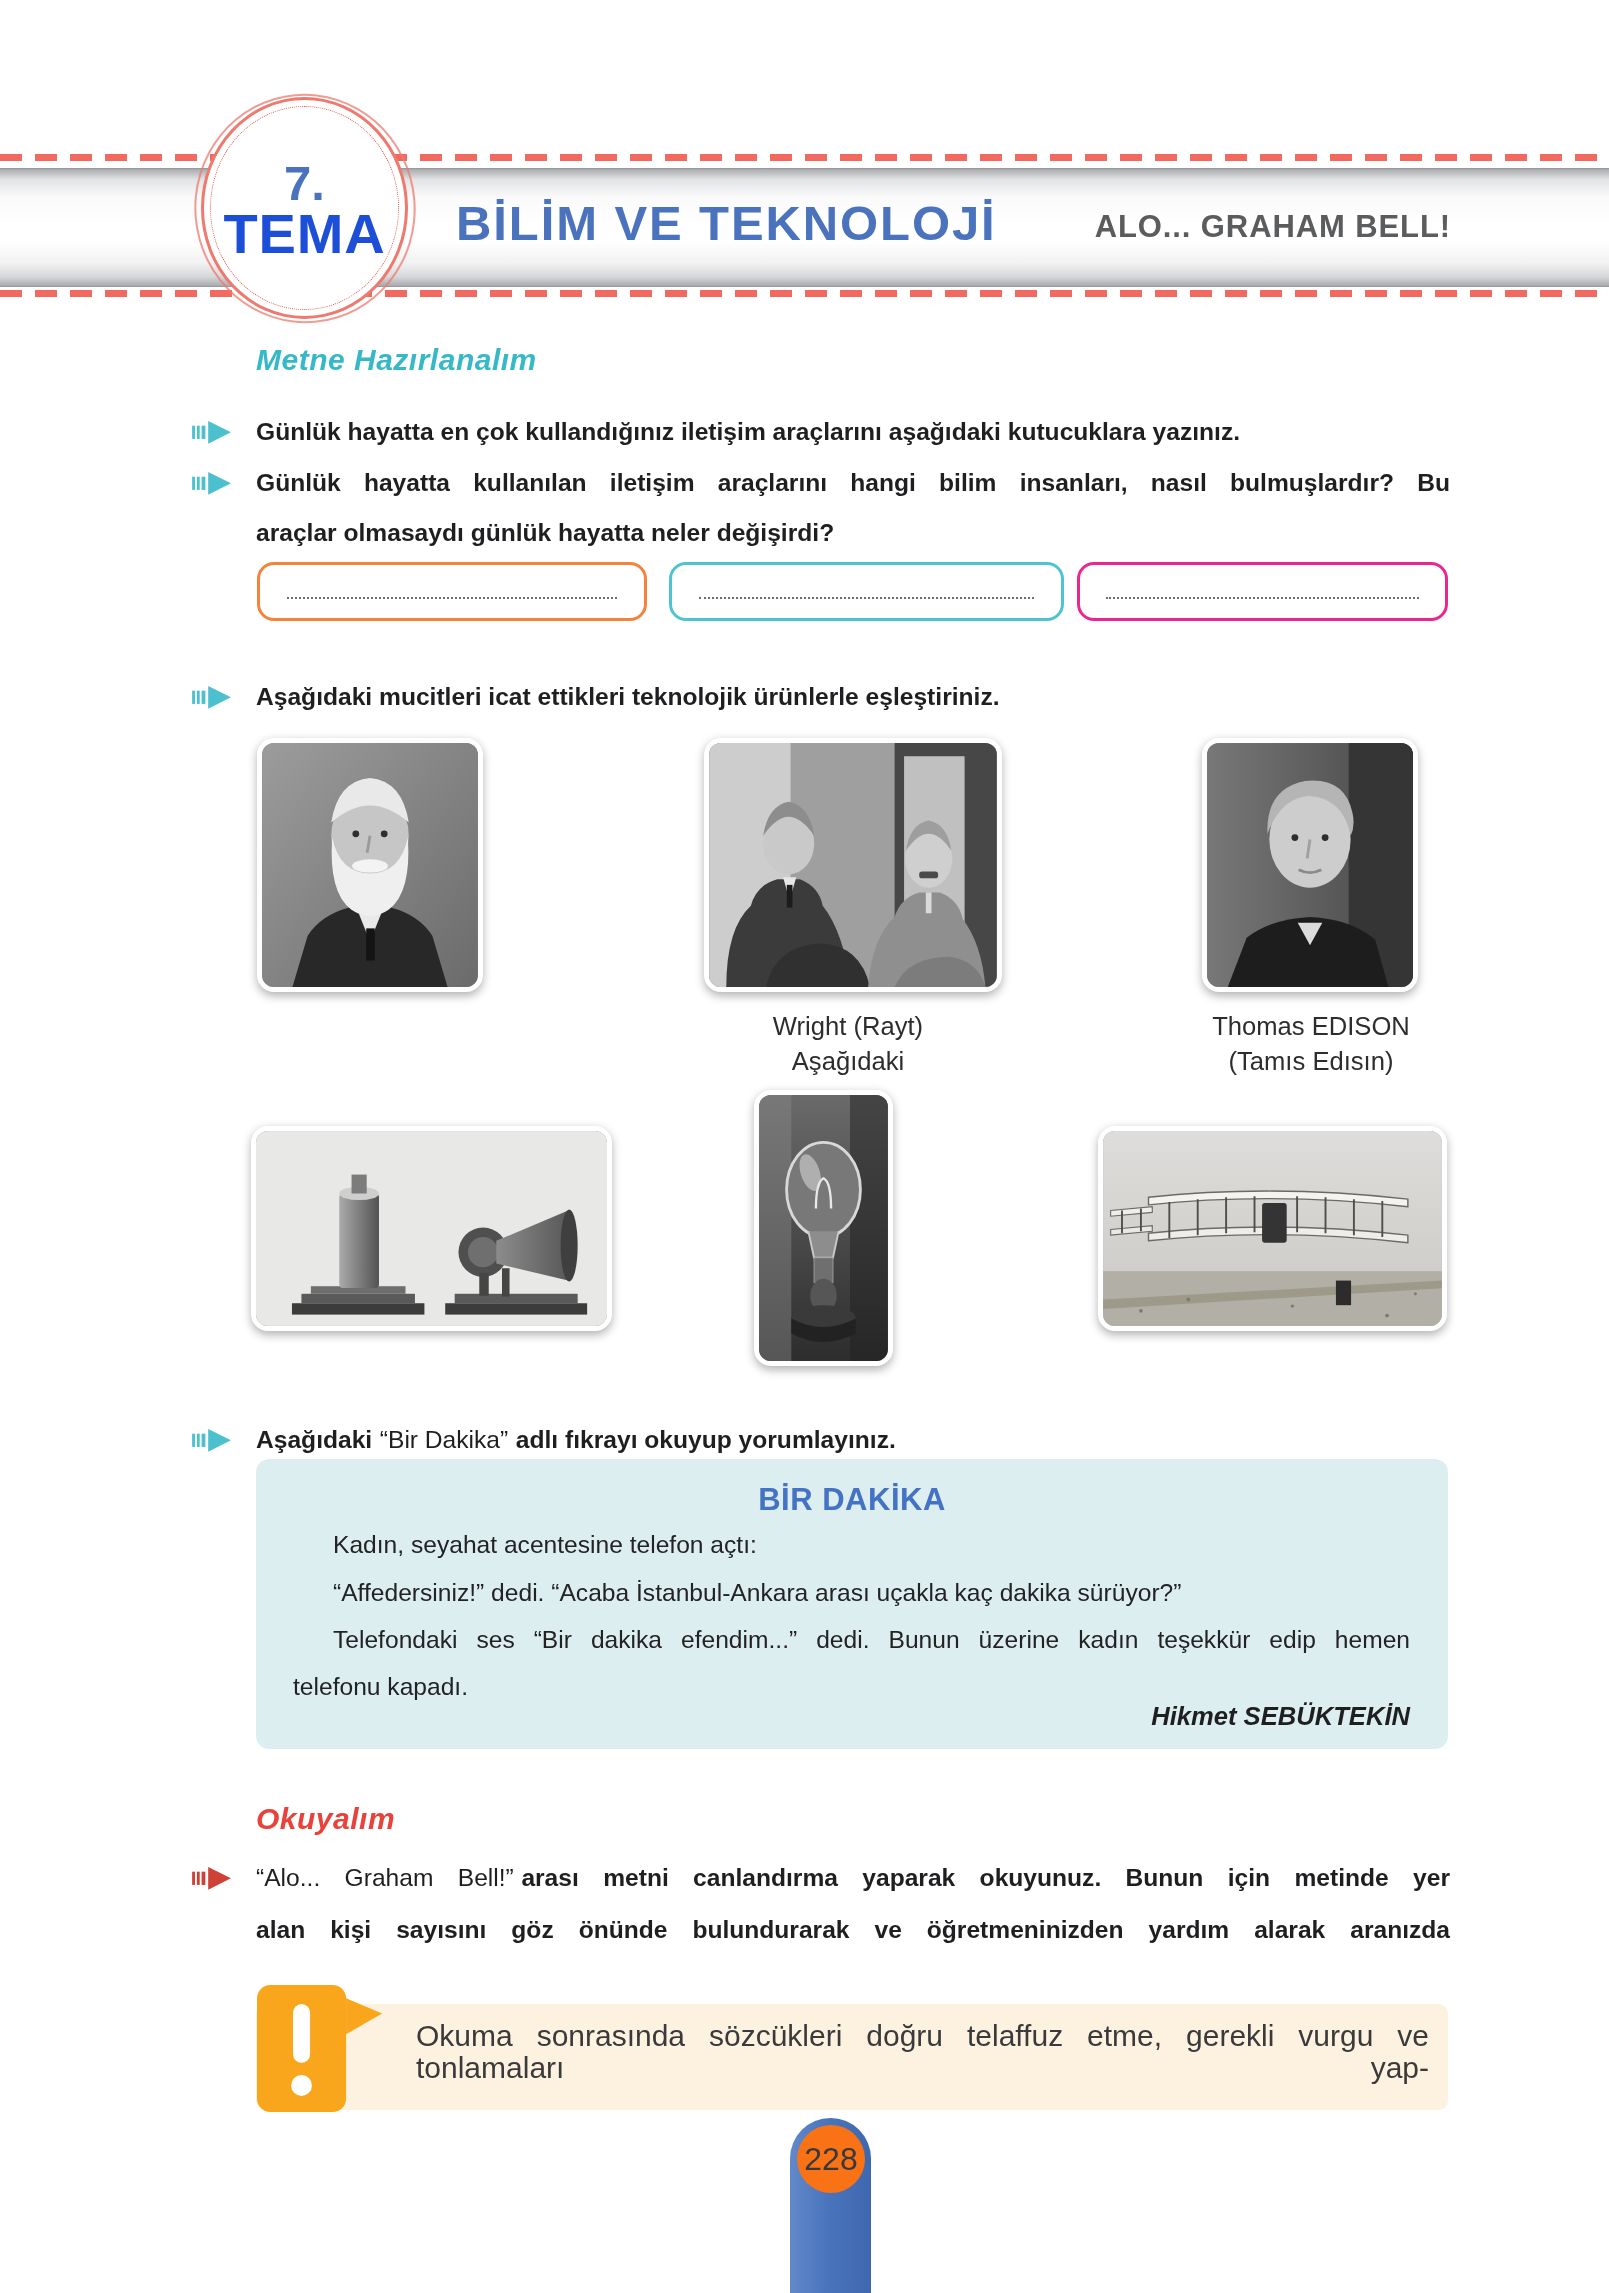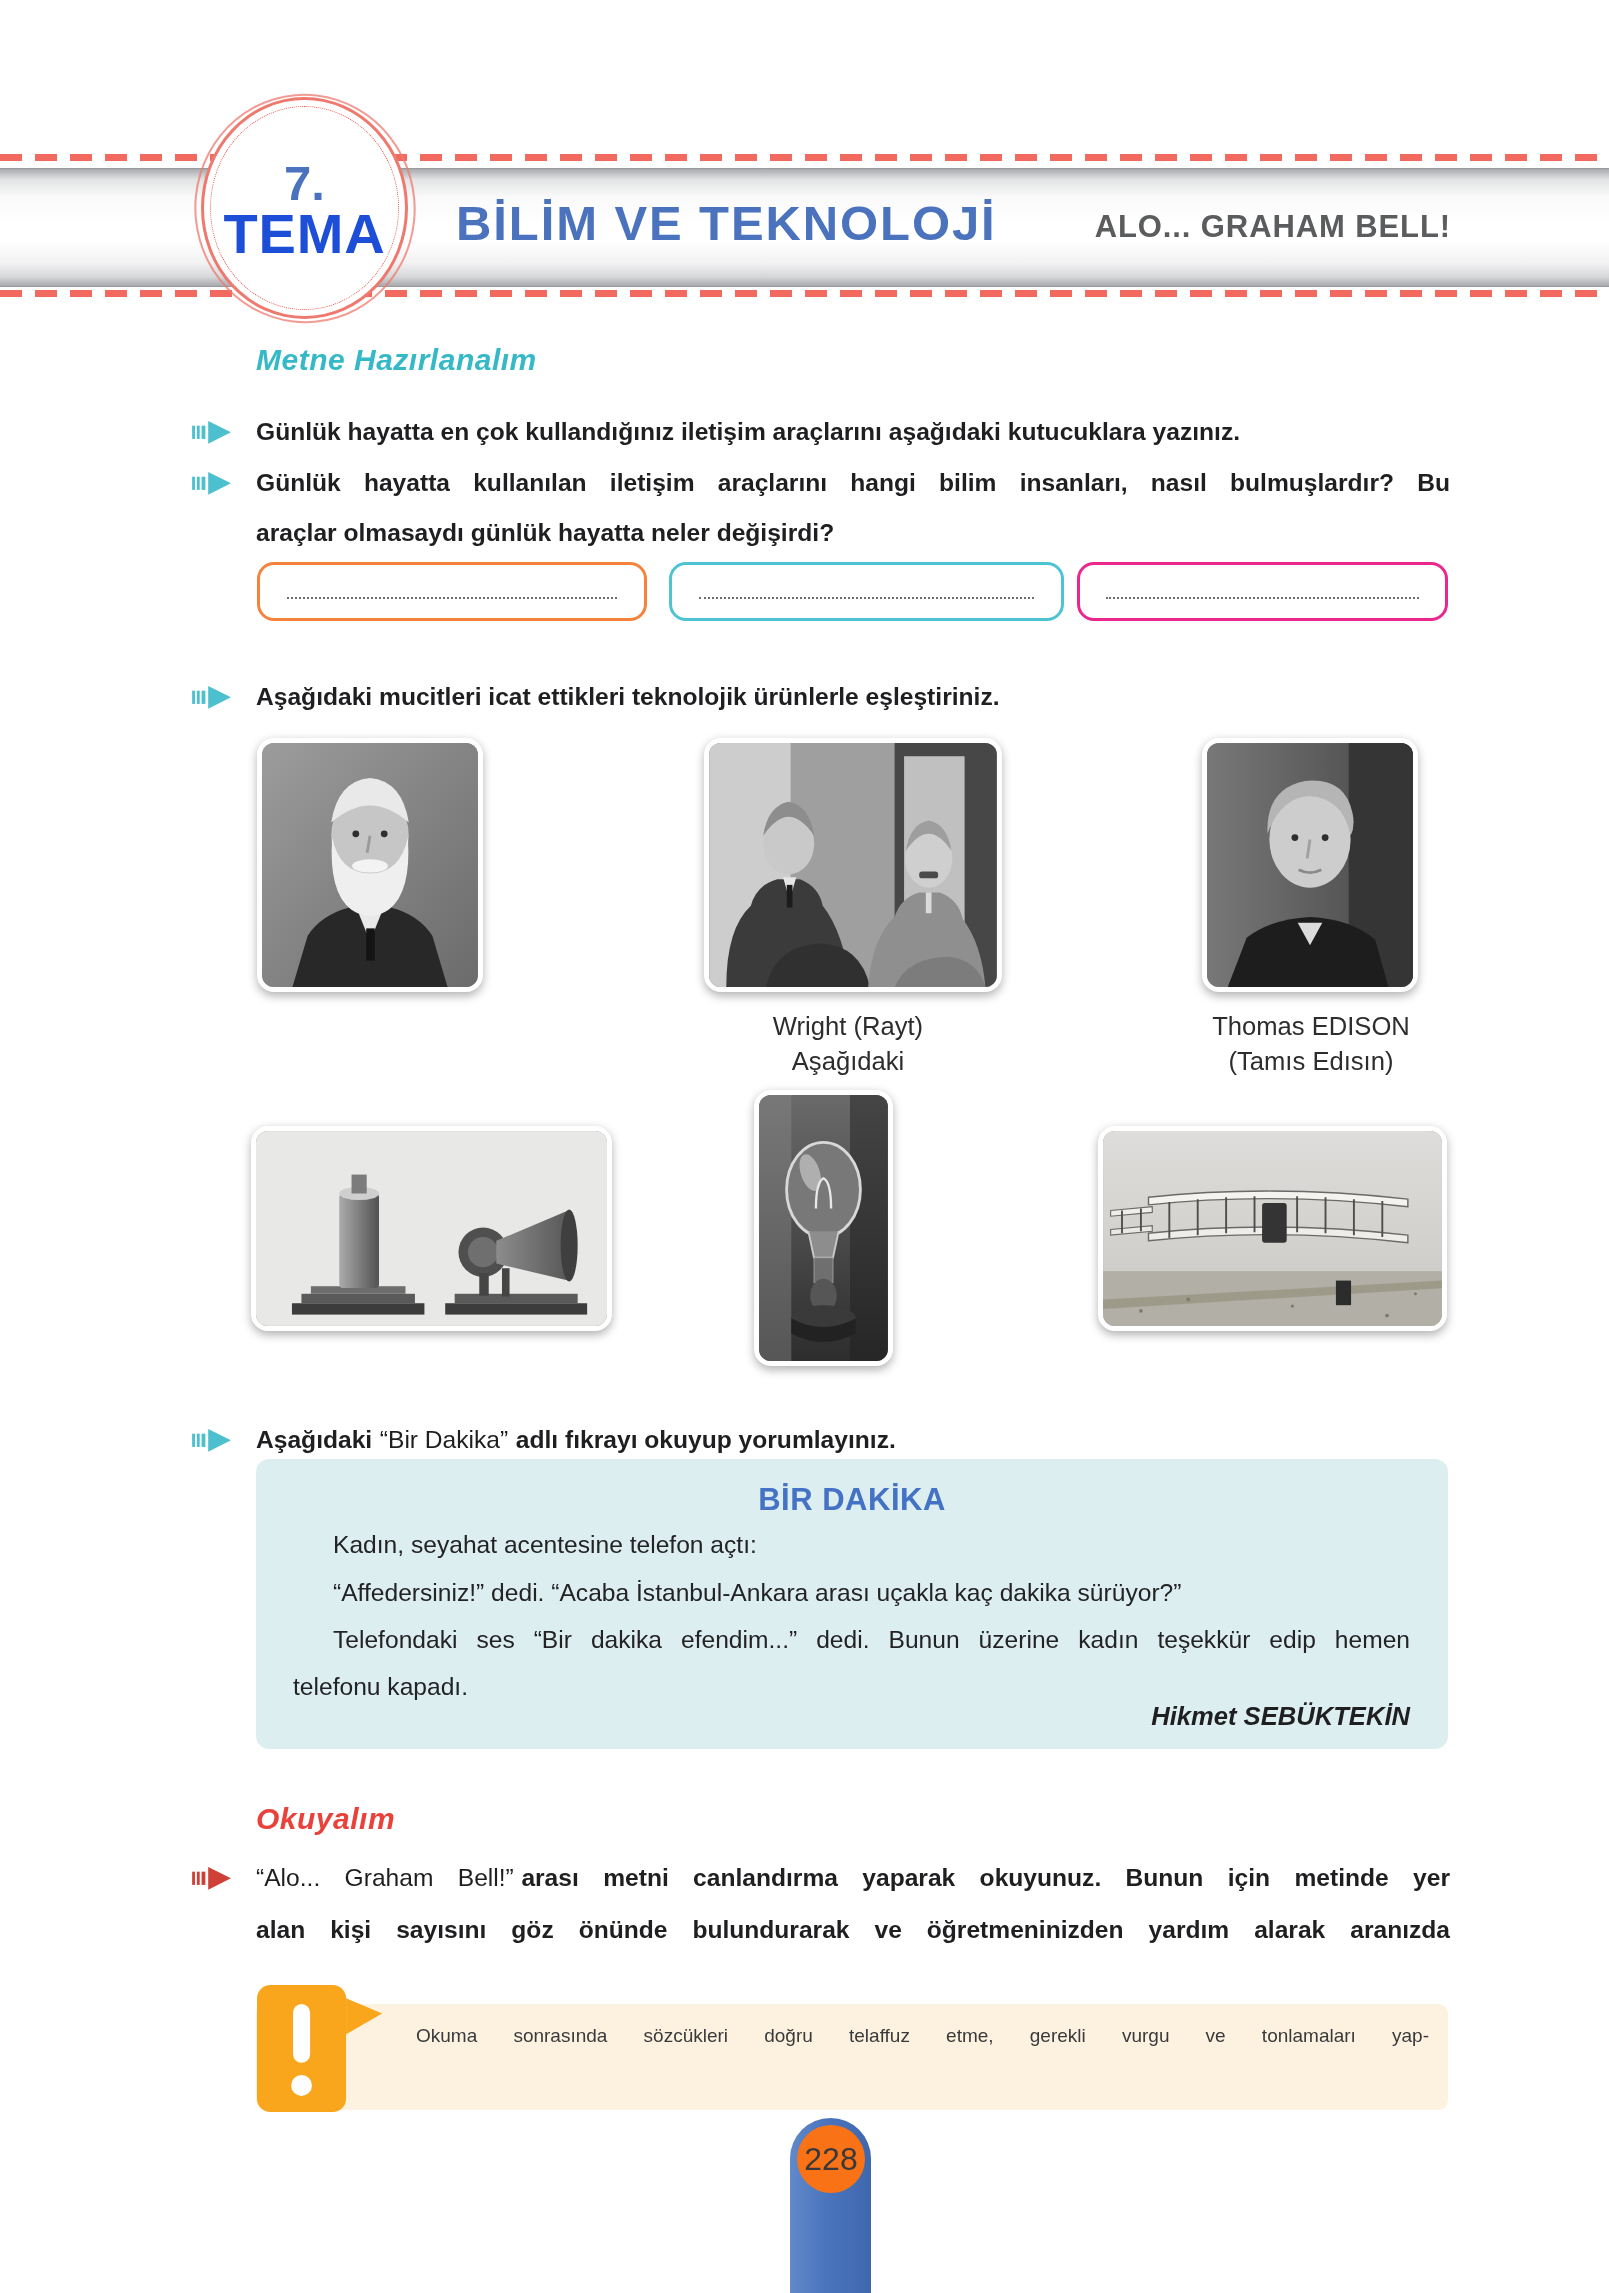--- a/index.html
+++ b/index.html
@@ -46,21 +46,21 @@
 
   
   .jokebox{left:256px;top:1459px;width:1192px;height:290px;background:#ddeef0;border-radius:13.2px;}
   .joke-title{left:256px;top:1482px;width:1192px;text-align:center;font-size:31px;font-weight:bold;color:#4472c4;letter-spacing:0.5px;}
   .jline{left:293px;width:1117px;font-size:24.6px;color:#232325;line-height:32px;}
   .indent{padding-left:40px;box-sizing:border-box;}
   .joke-author{left:293px;top:1702px;width:1117px;text-align:right;font-size:25.6px;font-weight:bold;font-style:italic;color:#1f1f21;}
 
   
   .notebox{left:256px;top:2004px;width:1192px;height:106px;background:#fdf2df;border-radius:9.5px;}
-  .nline{left:376px;width:1053px;font-size:19px;color:#3a3a3c;line-height:32px;}
+  .nline{left:376px;width:1053px;font-size:30px;color:#3a3a3c;line-height:32px;}
   .note-icon{left:257px;top:1985px;width:127px;height:127px;z-index:3;}
 
   
   .ribbon{left:790px;top:2118px;width:81px;height:176px;border-radius:41px 41px 0 0;
           background:linear-gradient(90deg,#6189ca 0%,#4a75bd 45%,#3e67ae 100%);}
   .pgcircle{left:797px;top:2125px;width:68px;height:68px;border-radius:50%;background:#f97316;
             display:flex;align-items:center;justify-content:center;font-size:32px;color:#39393b;z-index:2;}
 </style>
 </head>
 <body>

